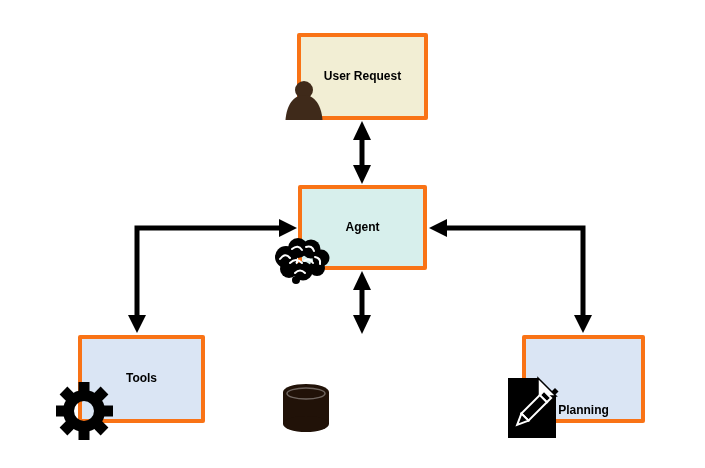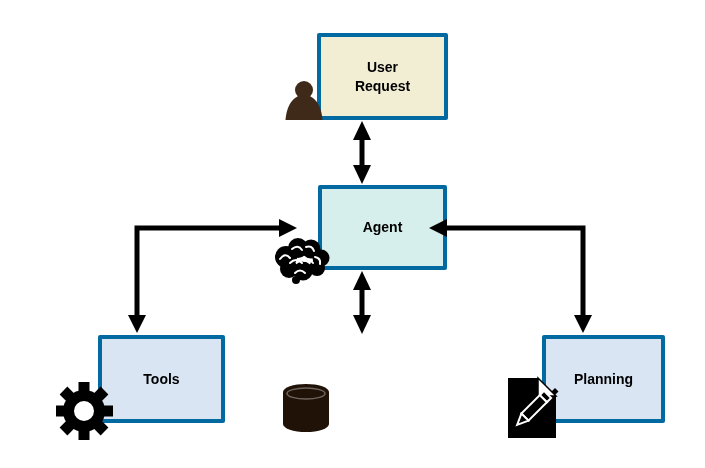--- a/index.html
+++ b/index.html
@@ -7,40 +7,39 @@
     position: relative;
     width: 705px;
     height: 468px;
     background: #ffffff;
     font-family: "Liberation Sans", "DejaVu Sans", sans-serif;
     overflow: hidden;
   }
   .node {
     position: absolute;
     box-sizing: border-box;
-    border: 4px solid #0369a1;
+    border: 4px solid #f97316;
     border-radius: 2px;
     display: flex;
     align-items: center;
     justify-content: center;
     text-align: center;
     font-weight: bold;
-    font-size: 14px;
+    font-size: 12px;
     line-height: 1.3;
     color: #000000;
     z-index: 1;
-    margin-left: 20px;
   }
   .node .label { display: inline-block; }
   #node-user-request { left: 297px; top: 33px;  width: 131px; height: 87px; background: #f2eed4; }
   #node-user-request .label { width: 90px; }
   #node-agent        { left: 298px; top: 185px; width: 129px; height: 85px; background: #d7efec; }
   #node-tools        { left: 78px;  top: 335px; width: 127px; height: 88px; background: #dae5f4; }
   #node-memory       { left: 299px; top: 335px; width: 126px; height: 88px; background: #dae5f4; }
-  #node-planning     { left: 522px; top: 335px; width: 123px; height: 88px; background: #dae5f4; }
+  #node-planning     { left: 522px; top: 335px; width: 123px; height: 88px; background: #dae5f4; align-items: flex-end; }
 
   .edges-layer {
     position: absolute;
     left: 0; top: 0;
     width: 705px; height: 468px;
     z-index: 2;
     pointer-events: none;
   }
   .edges-layer path, .edges-layer line { stroke: #000000; stroke-width: 5; fill: none; }
   .edges-layer polygon { fill: #000000; stroke: none; }

